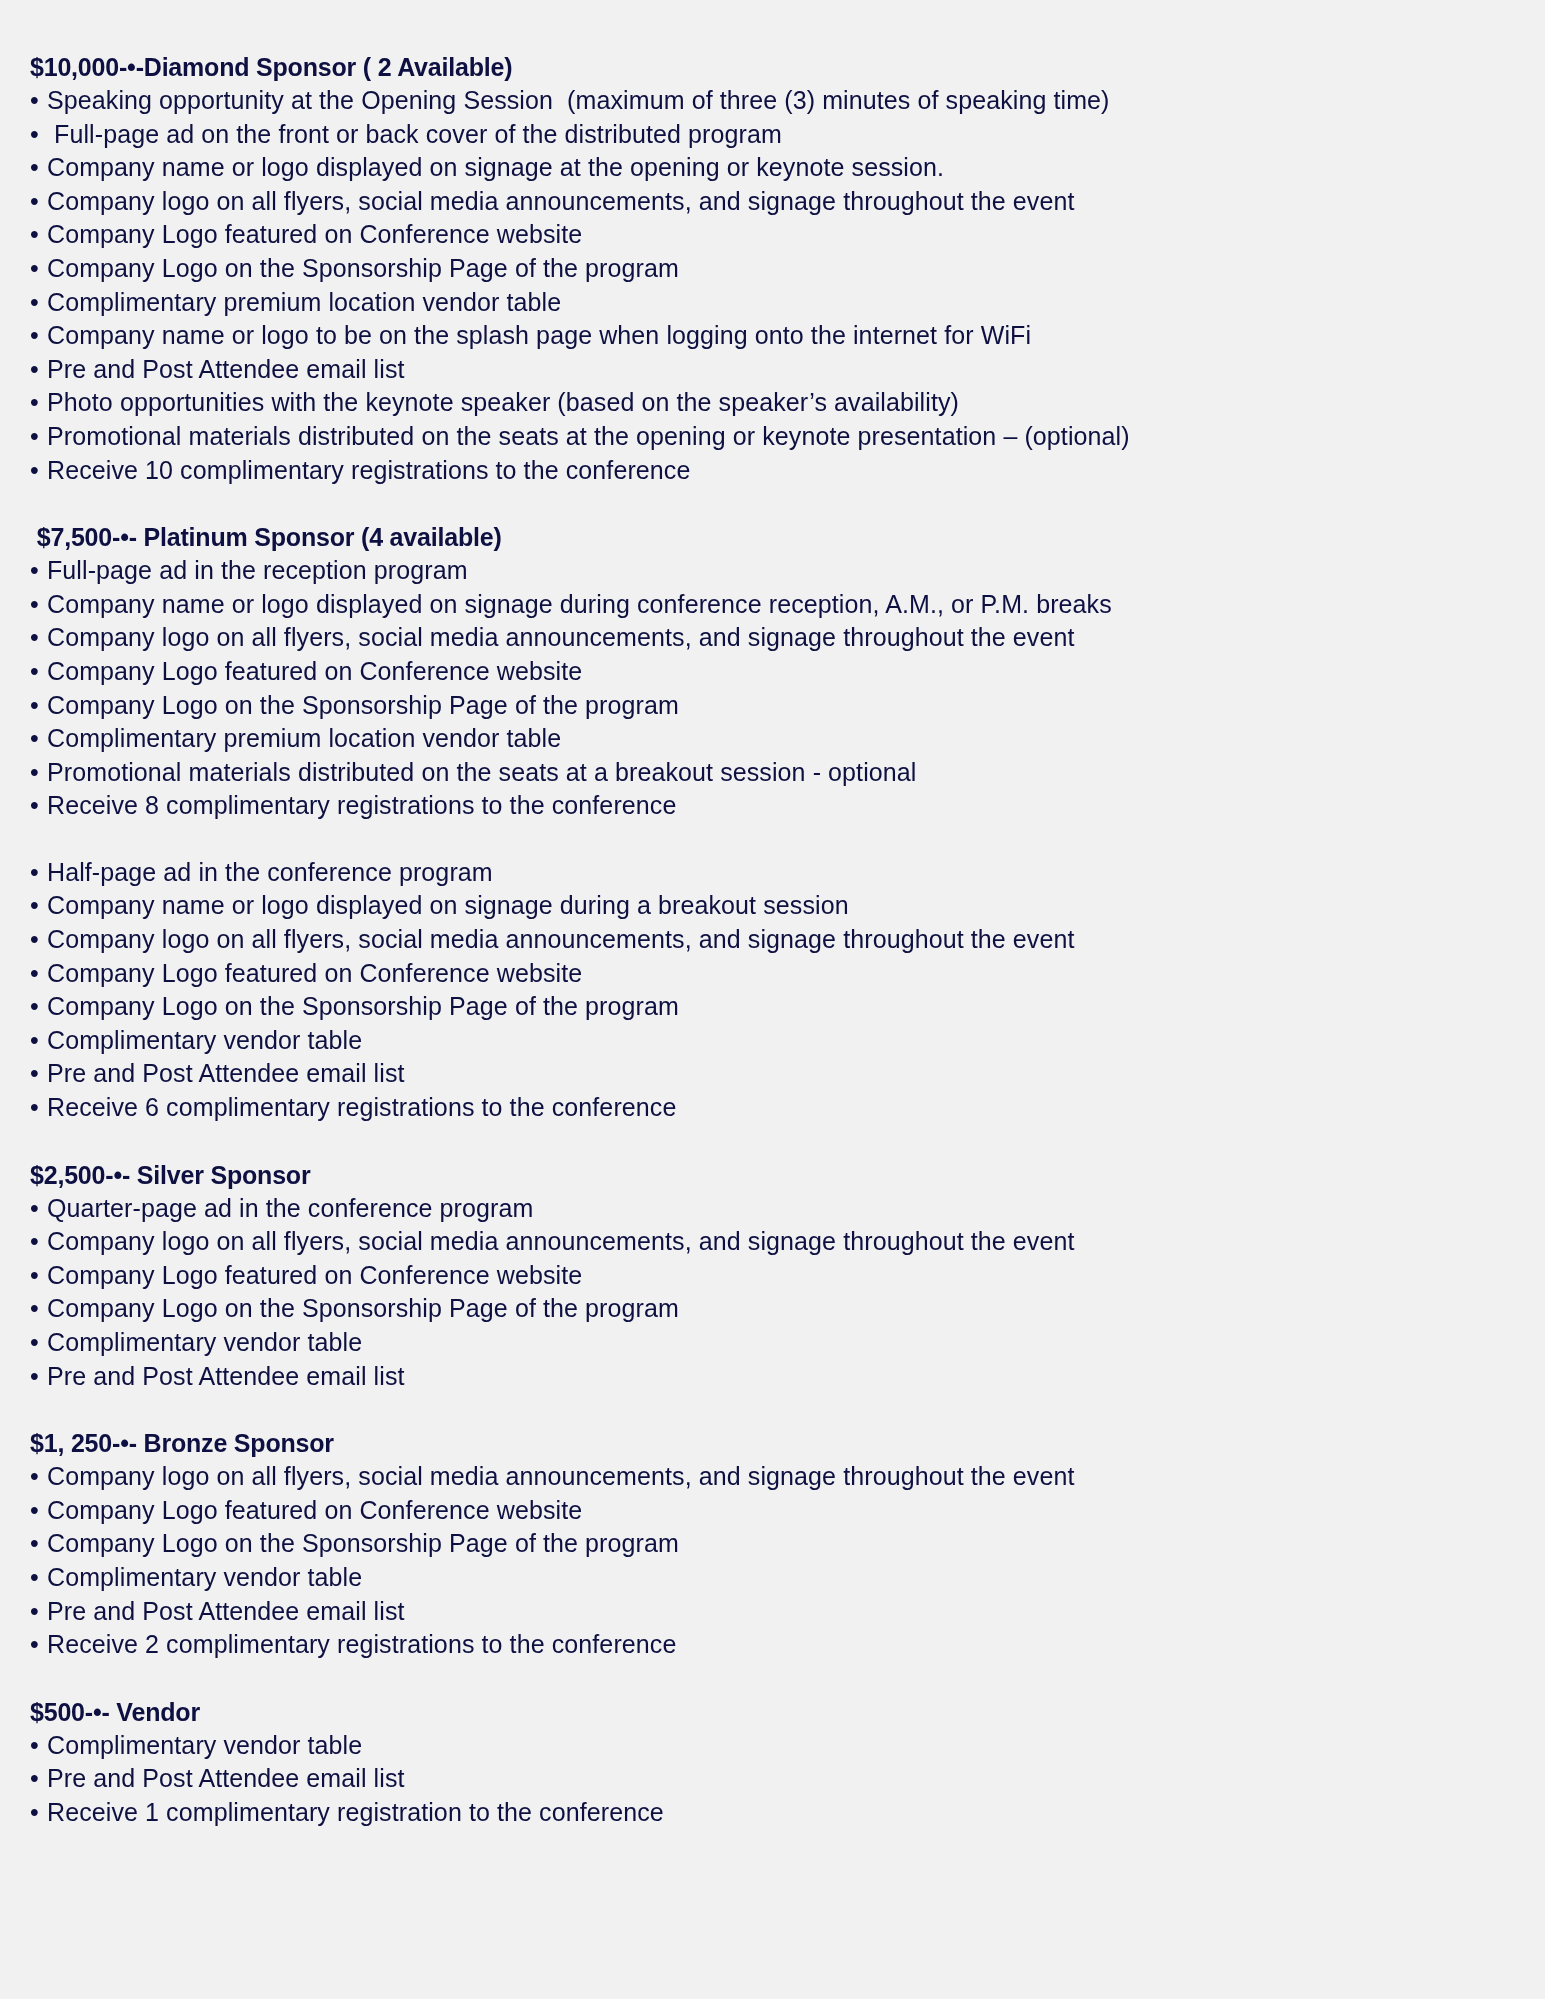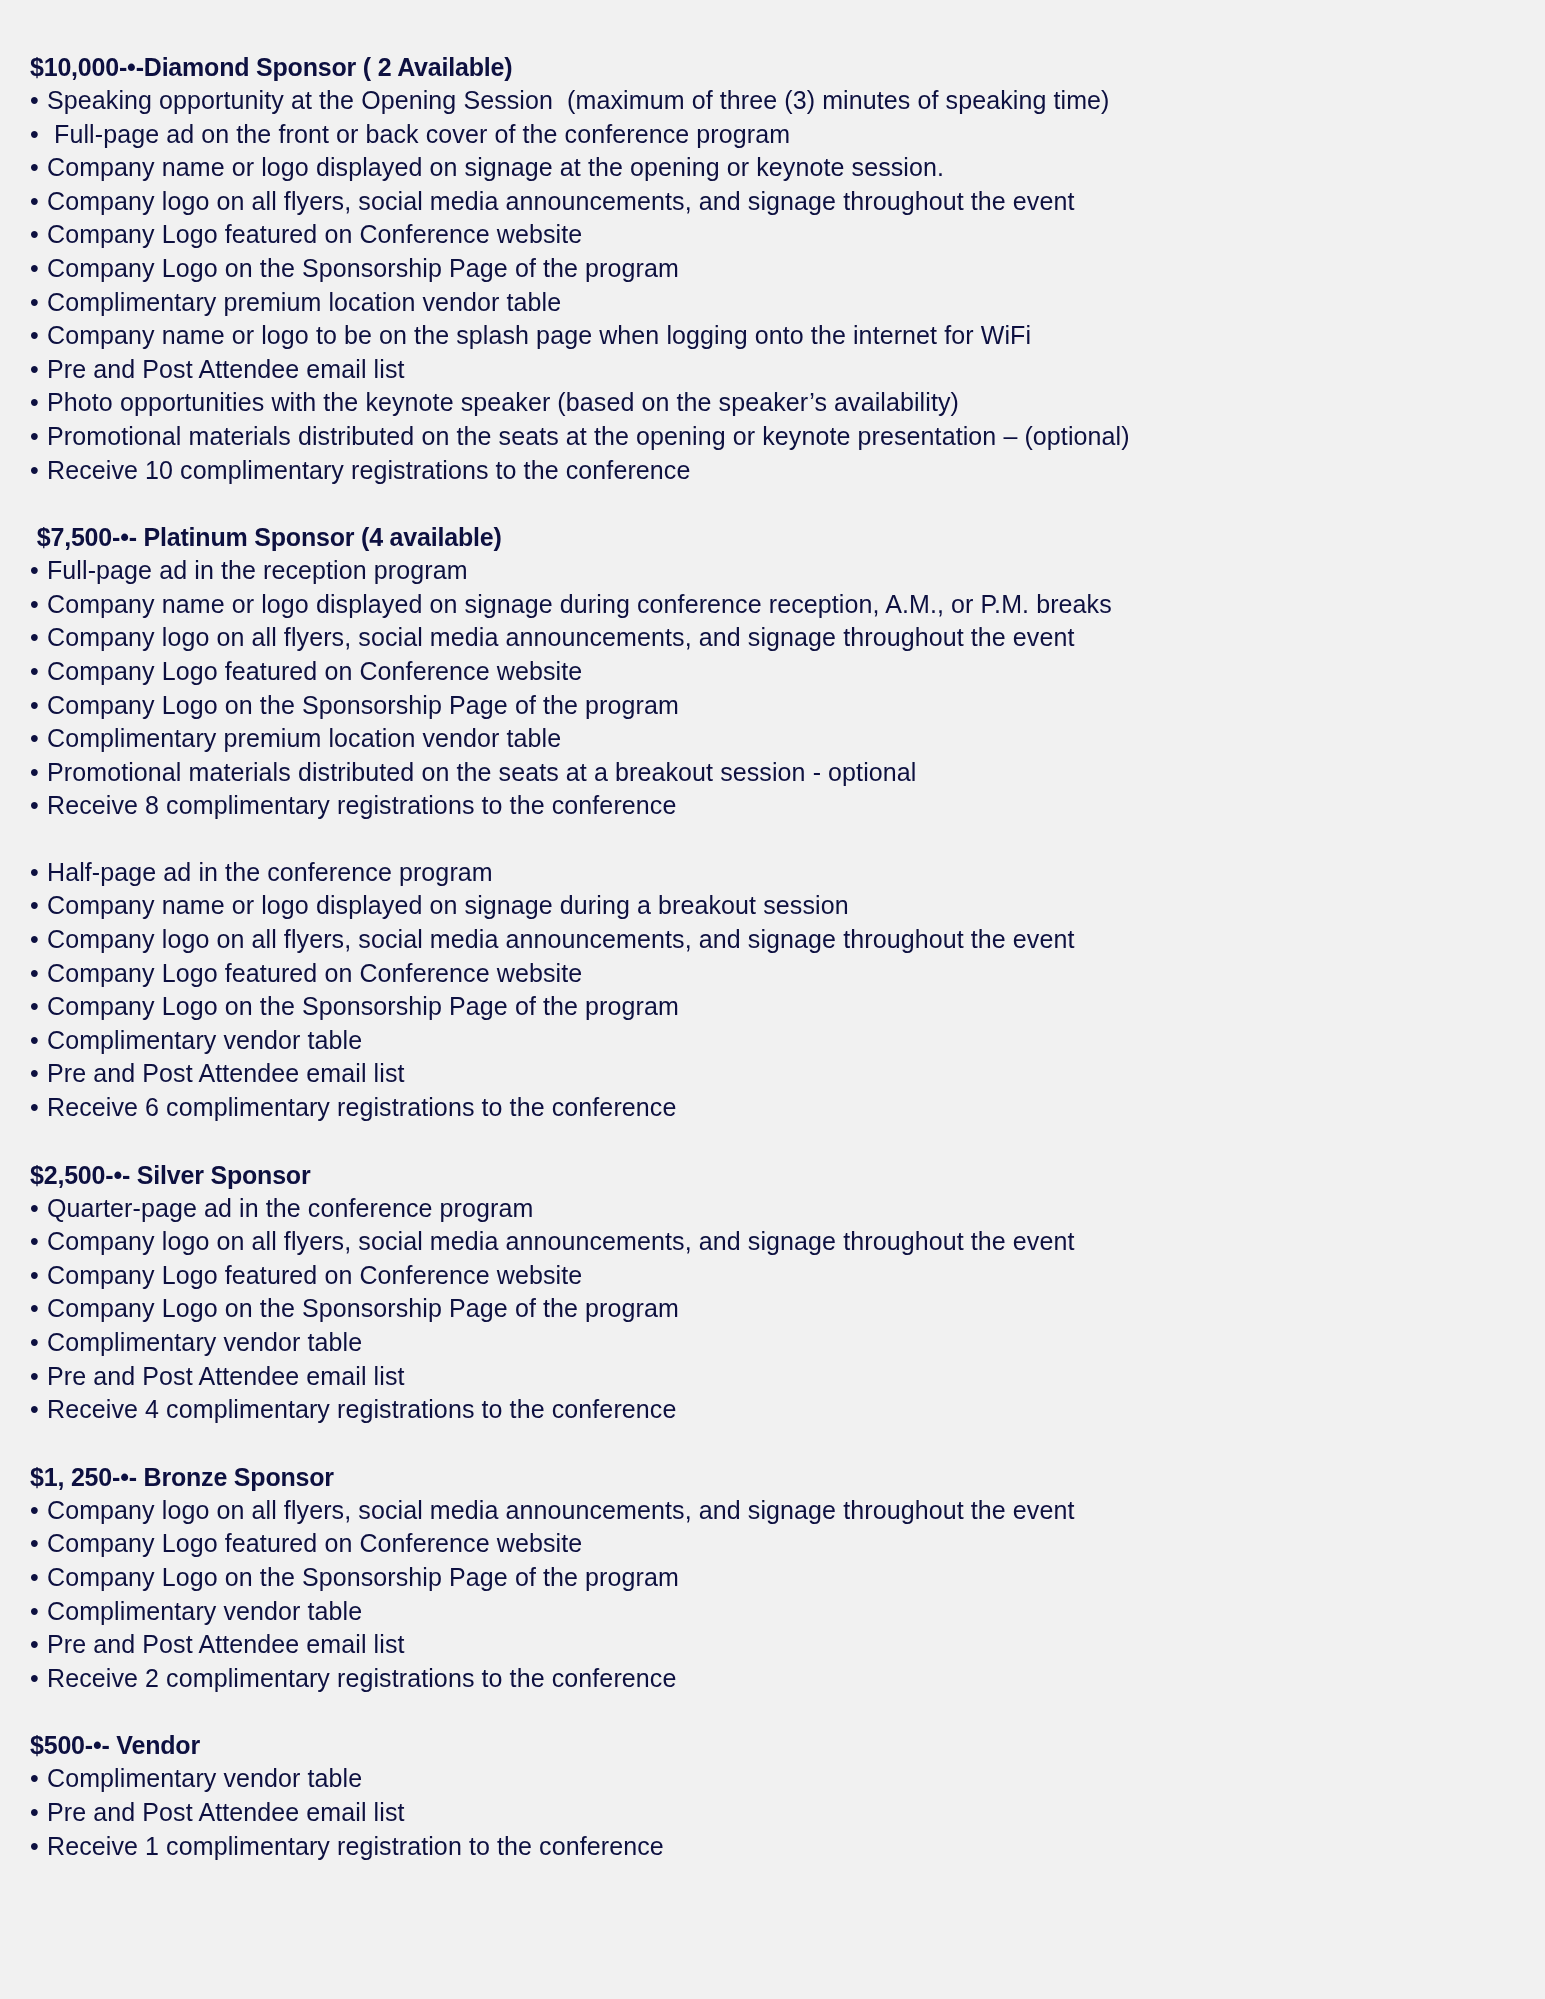--- a/index.html
+++ b/index.html
@@ -45,21 +45,21 @@
     }
   </style>
 </head>
 <body>
 
 <div class="doc">
 
   <section class="tier">
     <div class="tier-heading">$10,000-•-Diamond Sponsor ( 2 Available)</div>
     <div class="benefit"><span class="bullet">•</span><span>Speaking opportunity at the Opening Session  (maximum of three (3) minutes of speaking time)</span></div>
-    <div class="benefit"><span class="bullet">•</span><span> Full-page ad on the front or back cover of the conference program</span></div>
+    <div class="benefit"><span class="bullet">•</span><span> Full-page ad on the front or back cover of the distributed program</span></div>
     <div class="benefit"><span class="bullet">•</span><span>Company name or logo displayed on signage at the opening or keynote session.</span></div>
     <div class="benefit"><span class="bullet">•</span><span>Company logo on all flyers, social media announcements, and signage throughout the event</span></div>
     <div class="benefit"><span class="bullet">•</span><span>Company Logo featured on Conference website</span></div>
     <div class="benefit"><span class="bullet">•</span><span>Company Logo on the Sponsorship Page of the program</span></div>
     <div class="benefit"><span class="bullet">•</span><span>Complimentary premium location vendor table</span></div>
     <div class="benefit"><span class="bullet">•</span><span>Company name or logo to be on the splash page when logging onto the internet for WiFi</span></div>
     <div class="benefit"><span class="bullet">•</span><span>Pre and Post Attendee email list</span></div>
     <div class="benefit"><span class="bullet">•</span><span>Photo opportunities with the keynote speaker (based on the speaker’s availability)</span></div>
     <div class="benefit"><span class="bullet">•</span><span>Promotional materials distributed on the seats at the opening or keynote presentation – (optional)</span></div>
     <div class="benefit"><span class="bullet">•</span><span>Receive 10 complimentary registrations to the conference</span></div>
@@ -89,21 +89,20 @@
   </section>
 
   <section class="tier">
     <div class="tier-heading">$2,500-•- Silver Sponsor</div>
     <div class="benefit"><span class="bullet">•</span><span>Quarter-page ad in the conference program</span></div>
     <div class="benefit"><span class="bullet">•</span><span>Company logo on all flyers, social media announcements, and signage throughout the event</span></div>
     <div class="benefit"><span class="bullet">•</span><span>Company Logo featured on Conference website</span></div>
     <div class="benefit"><span class="bullet">•</span><span>Company Logo on the Sponsorship Page of the program</span></div>
     <div class="benefit"><span class="bullet">•</span><span>Complimentary vendor table</span></div>
     <div class="benefit"><span class="bullet">•</span><span>Pre and Post Attendee email list</span></div>
-    <div class="benefit"><span class="bullet">•</span><span>Receive 4 complimentary registrations to the conference</span></div>
   </section>
 
   <section class="tier">
     <div class="tier-heading">$1, 250-•- Bronze Sponsor</div>
     <div class="benefit"><span class="bullet">•</span><span>Company logo on all flyers, social media announcements, and signage throughout the event</span></div>
     <div class="benefit"><span class="bullet">•</span><span>Company Logo featured on Conference website</span></div>
     <div class="benefit"><span class="bullet">•</span><span>Company Logo on the Sponsorship Page of the program</span></div>
     <div class="benefit"><span class="bullet">•</span><span>Complimentary vendor table</span></div>
     <div class="benefit"><span class="bullet">•</span><span>Pre and Post Attendee email list</span></div>
     <div class="benefit"><span class="bullet">•</span><span>Receive 2 complimentary registrations to the conference</span></div>

